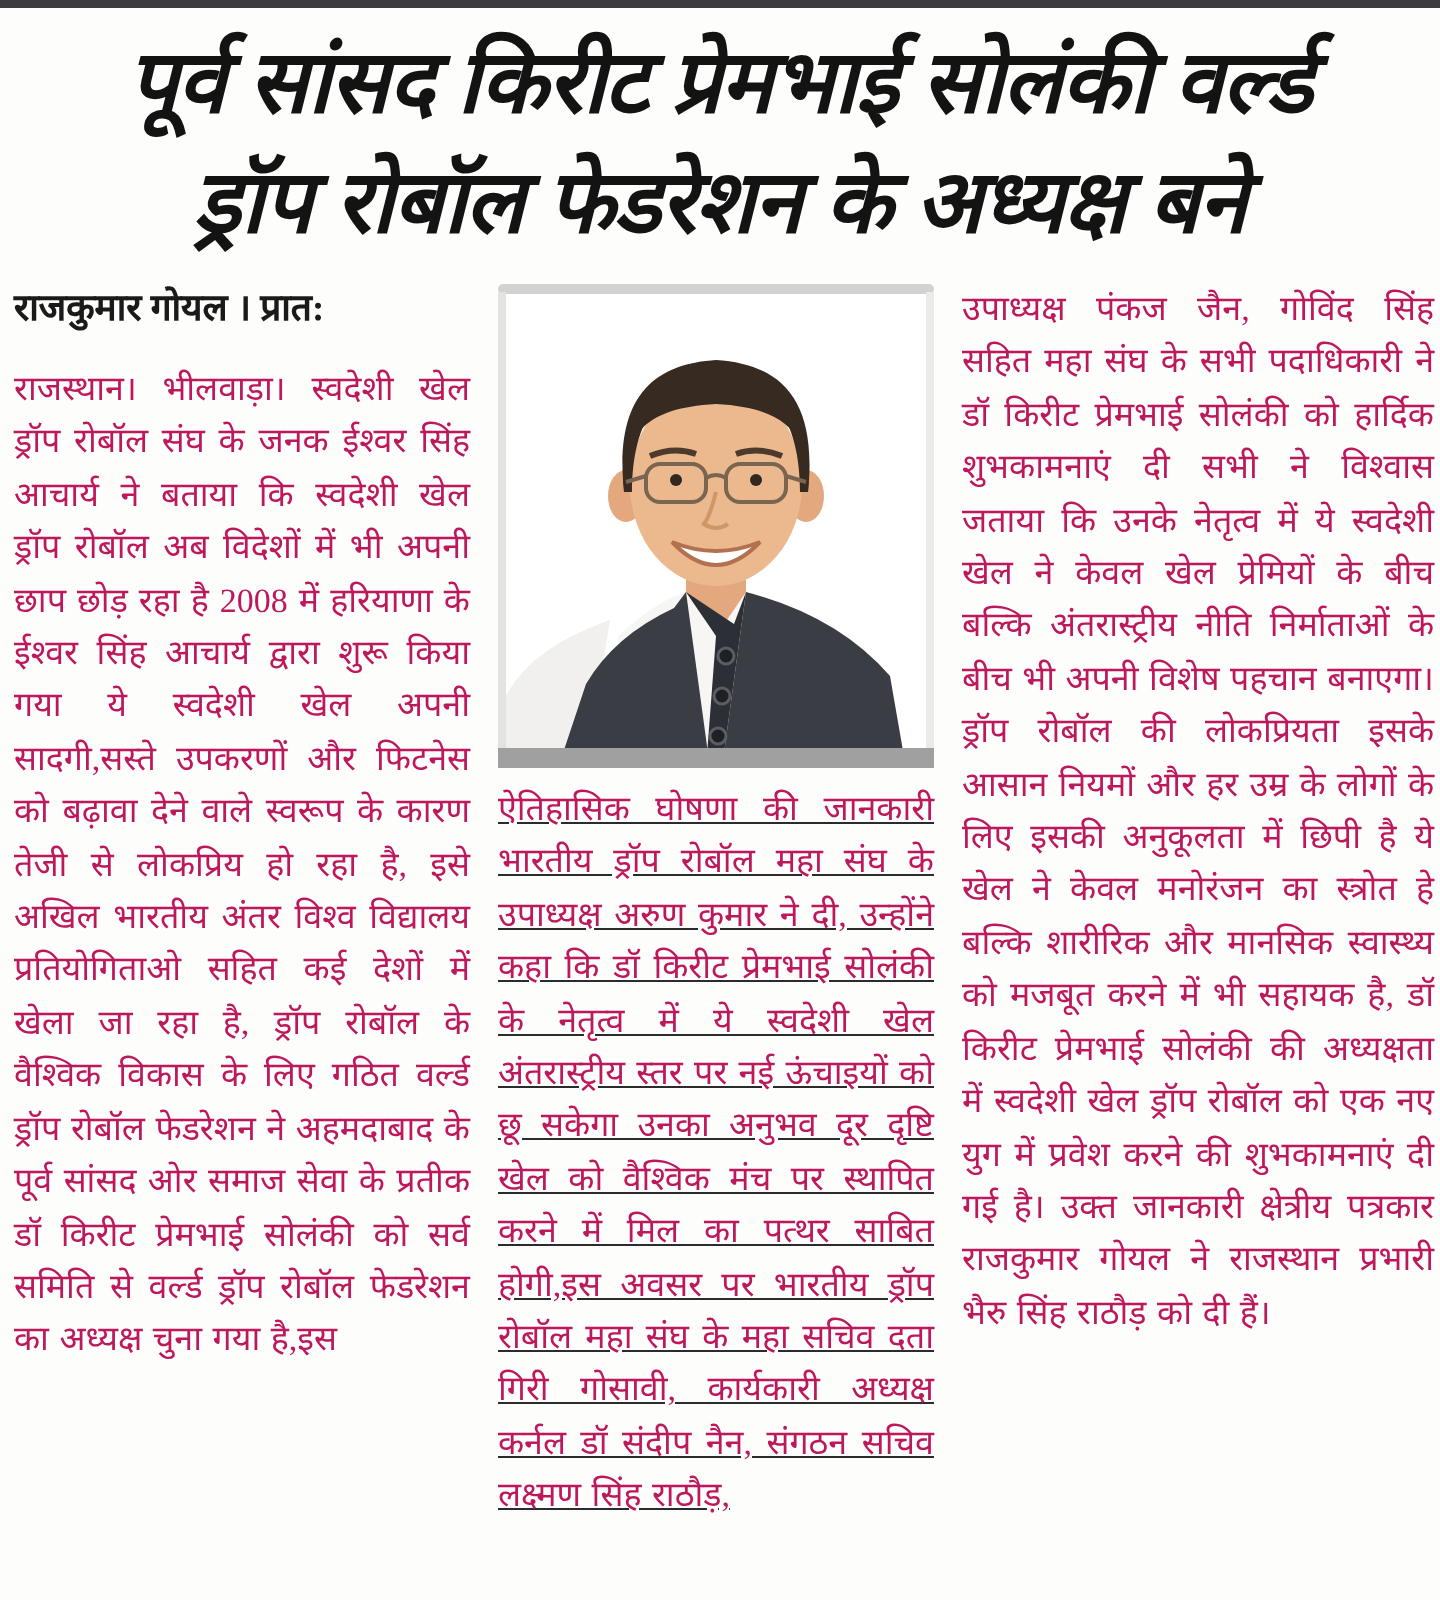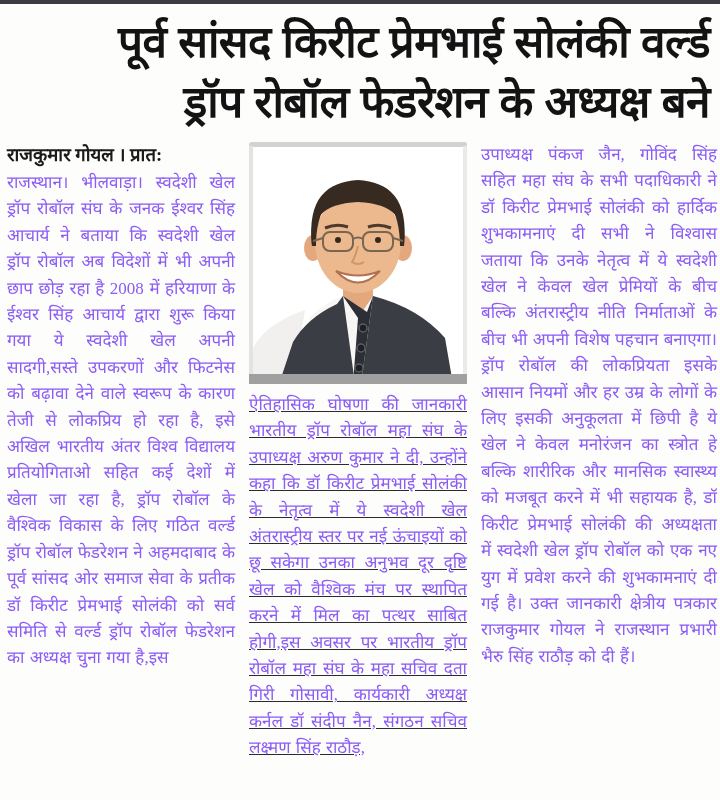--- a/index.html
+++ b/index.html
@@ -13,25 +13,26 @@
     overflow: hidden;
     font-family: "Liberation Serif", "DejaVu Serif", serif;
     color: #2b2b2b;
   }
   .top-rule {
     height: 4px;
     background: #3c3c40;
     width: 100%;
   }
   .headline {
-    text-align: right;
+    text-align: center;
     font-family: "Liberation Sans", "DejaVu Sans", sans-serif;
     font-weight: 700;
     color: #131313;
     padding: 8px 10px 6px 10px;
+    font-style: italic;
   }
   .headline .hl {
     display: block;
     font-size: 44px;
     line-height: 60px;
     letter-spacing: -0.5px;
   }
   .cols {
     display: flex;
     gap: 14px;
@@ -40,28 +41,28 @@
   }
   .col { flex: 0 0 auto; }
   .col-left  { width: 228px; }
   .col-mid   { width: 218px; text-decoration: underline; }
   .col-right { width: 236px; }
   .byline {
     font-weight: 700;
     font-size: 18.5px;
     line-height: 26px;
     color: #1a1a1a;
-    margin-bottom: 2px;
+    margin-bottom: 14px;
   }
   .byline span { display: block; }
   .bodytext {
     font-size: 17px;
     line-height: 26.4px;
     text-align: justify;
-    color: #8b5cf6;
+    color: #be185d;
     word-spacing: 1px;
   }
   .photo-frame {
     width: 218px;
     height: 242px;
     margin-bottom: 8px;
     display: block;
   }
   .photo-frame svg { display: block; }
 </style>

